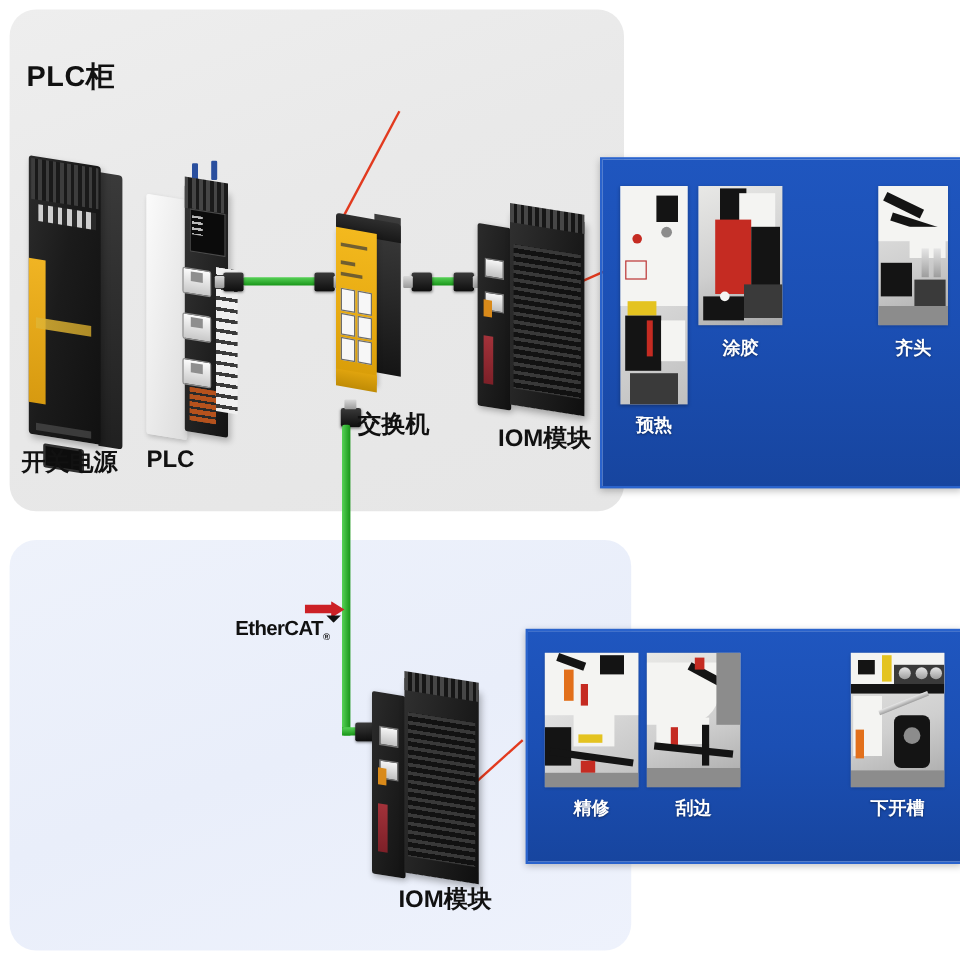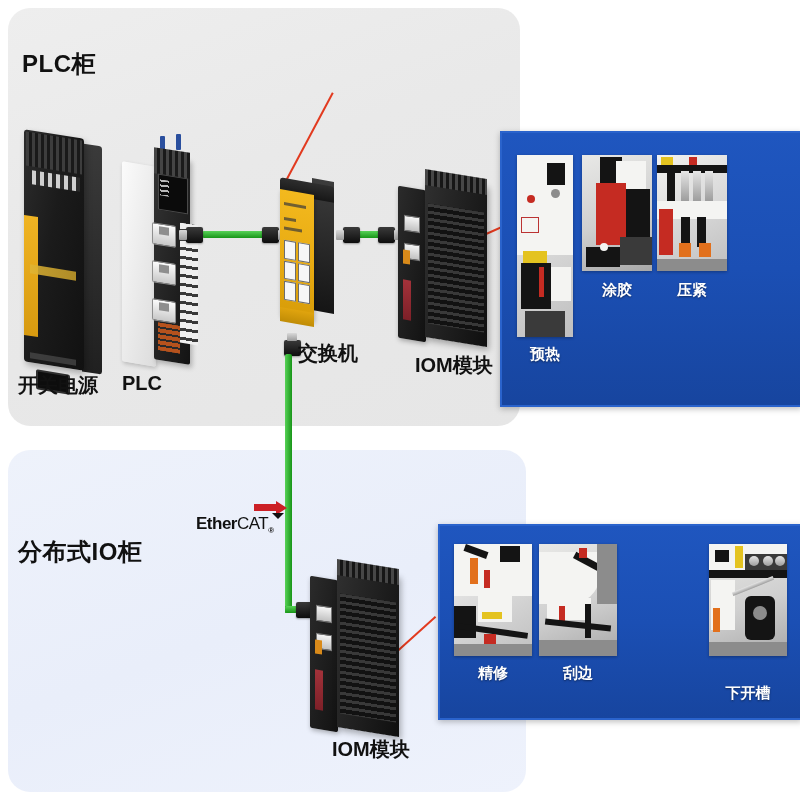--- a/index.html
+++ b/index.html
@@ -249,21 +249,21 @@
   }
 
   
   #logo-ethercat{
     position:absolute;left:196px;top:500px;width:96px;height:40px;
   }
   #logo-ethercat .lg-text{
     position:absolute;left:0;top:14px;font-size:17px;font-weight:bold;
     color:#111;letter-spacing:-.5px;white-space:nowrap;
   }
-  #logo-ethercat .lg-text .bold{font-weight:400;}
+  #logo-ethercat .lg-text .bold{font-weight:700;}
   #logo-ethercat .lg-reg{font-size:8px;vertical-align:sub;}
   #logo-ethercat .lg-arrow{
     position:absolute;left:58px;top:1px;width:34px;height:18px;
   }
 
   
   .photo-panel{
     position:absolute;
     background:linear-gradient(180deg,#1f56bf 0%,#1b4fb4 50%,#17459f 100%);
     border:2px solid #2a63cc;
@@ -298,21 +298,20 @@
 <body>
 
 <div id="stage">
 
   <div class="panel" id="panel-plc"></div>
 
   <div class="panel" id="panel-io"></div>
 
   <div class="section-title" id="title-plc">PLC柜</div>
 
-  <div class="section-title" id="title-io">分布式IO柜</div>
 
 
   <div class="leader" style="left:333px;top:92px;width:98px;transform:rotate(118deg);"></div>
 
   <div class="leader" style="left:459px;top:245px;width:58px;transform:rotate(-24deg);"></div>
 
   <div class="leader" style="left:373px;top:672px;width:84px;transform:rotate(-42deg);"></div>
 
   <div class="device" id="dev-power">
     <div class="ps-side"></div>
@@ -436,40 +435,35 @@
         <div class="wht" style="left:34px;top:6px;width:30px;height:40px;"></div>
         <div class="red" style="left:14px;top:28px;width:30px;height:62px;"></div>
         <div class="blk" style="left:44px;top:34px;width:24px;height:58px;"></div>
         <div class="drk" style="left:38px;top:82px;width:32px;height:28px;"></div>
         <div class="blk" style="left:4px;top:92px;width:34px;height:20px;"></div>
         <div class="wht" style="left:18px;top:88px;width:8px;height:8px;border-radius:50%;"></div>
       </div>
       <div class="photo-cap" style="top:126px;">涂胶</div>
     </div>
 
-    <div class="photo-cell" style="left:155px;top:22px;width:70px;height:116px;">
-      <div class="photo-img ph-a">
-        <div class="ylw" style="left:4px;top:2px;width:12px;height:10px;"></div>
-        <div class="red" style="left:32px;top:2px;width:8px;height:10px;"></div>
-        <div class="blk" style="left:0;top:10px;width:70px;height:8px;"></div>
-        <div class="stl" style="left:24px;top:16px;width:8px;height:30px;"></div>
-        <div class="stl" style="left:36px;top:16px;width:8px;height:30px;"></div>
-        <div class="stl" style="left:48px;top:16px;width:8px;height:30px;"></div>
-        <div class="blk" style="left:10px;top:18px;width:8px;height:40px;"></div>
-        <div class="wht" style="left:0;top:46px;width:70px;height:18px;"></div>
-        <div class="red" style="left:2px;top:54px;width:14px;height:46px;"></div>
-        <div class="blk" style="left:24px;top:62px;width:9px;height:30px;"></div>
-        <div class="blk" style="left:40px;top:62px;width:9px;height:30px;"></div>
-        <div class="org" style="left:22px;top:88px;width:12px;height:14px;"></div>
-        <div class="org" style="left:42px;top:88px;width:12px;height:14px;"></div>
-        <div class="gry" style="left:0;top:104px;width:70px;height:12px;"></div>
+
+    <div class="photo-cell" style="left:230px;top:22px;width:58px;height:116px;">
+      <div class="photo-img ph-b">
+        <div class="wht" style="left:0;top:0;width:100%;height:40%;"></div>
+        <div class="blk" style="left:4px;top:12px;width:34px;height:8px;transform:rotate(26deg);"></div>
+        <div class="blk" style="left:10px;top:28px;width:40px;height:7px;transform:rotate(18deg);"></div>
+        <div class="wht" style="left:26px;top:34px;width:30px;height:26px;"></div>
+        <div class="stl" style="left:36px;top:52px;width:6px;height:24px;"></div>
+        <div class="stl" style="left:46px;top:52px;width:6px;height:24px;"></div>
+        <div class="blk" style="left:2px;top:64px;width:26px;height:28px;"></div>
+        <div class="drk" style="left:30px;top:78px;width:26px;height:22px;"></div>
+        <div class="gry" style="left:0;top:100px;width:58px;height:16px;"></div>
       </div>
-      <div class="photo-cap" style="top:126px;">压紧</div>
-    </div>
-
+      <div class="photo-cap" style="top:126px;">齐头</div>
+    </div>
   </div>
 
   <div class="photo-panel" id="photos-bottom">
 
     <div class="photo-cell" style="left:14px;top:18px;width:78px;height:112px;">
       <div class="photo-img ph-a">
         <div class="wht" style="left:0;top:0;width:100%;height:46%;"></div>
         <div class="blk" style="left:10px;top:4px;width:24px;height:7px;transform:rotate(20deg);"></div>
         <div class="blk" style="left:46px;top:2px;width:20px;height:16px;"></div>
         <div class="org" style="left:16px;top:14px;width:8px;height:26px;"></div>
@@ -510,17 +504,17 @@
         <div class="stl" style="left:54px;top:12px;width:10px;height:10px;border-radius:50%;"></div>
         <div class="stl" style="left:66px;top:12px;width:10px;height:10px;border-radius:50%;"></div>
         <div class="blk" style="left:0;top:26px;width:78px;height:8px;"></div>
         <div class="wht" style="left:2px;top:36px;width:24px;height:50px;"></div>
         <div class="org" style="left:4px;top:64px;width:7px;height:24px;"></div>
         <div class="blk" style="left:36px;top:52px;width:30px;height:44px;border-radius:6px;"></div>
         <div class="gry" style="left:44px;top:62px;width:14px;height:14px;border-radius:50%;"></div>
         <div class="stl" style="left:22px;top:40px;width:44px;height:4px;transform:rotate(-22deg);"></div>
         <div class="gry" style="left:0;top:98px;width:78px;height:14px;"></div>
       </div>
-      <div class="photo-cap" style="top:120px;margin-top:20px;">下开槽</div>
+      <div class="photo-cap" style="top:120px;">下开槽</div>
     </div>
   </div>
 
 </div>
 
 </body></html>

